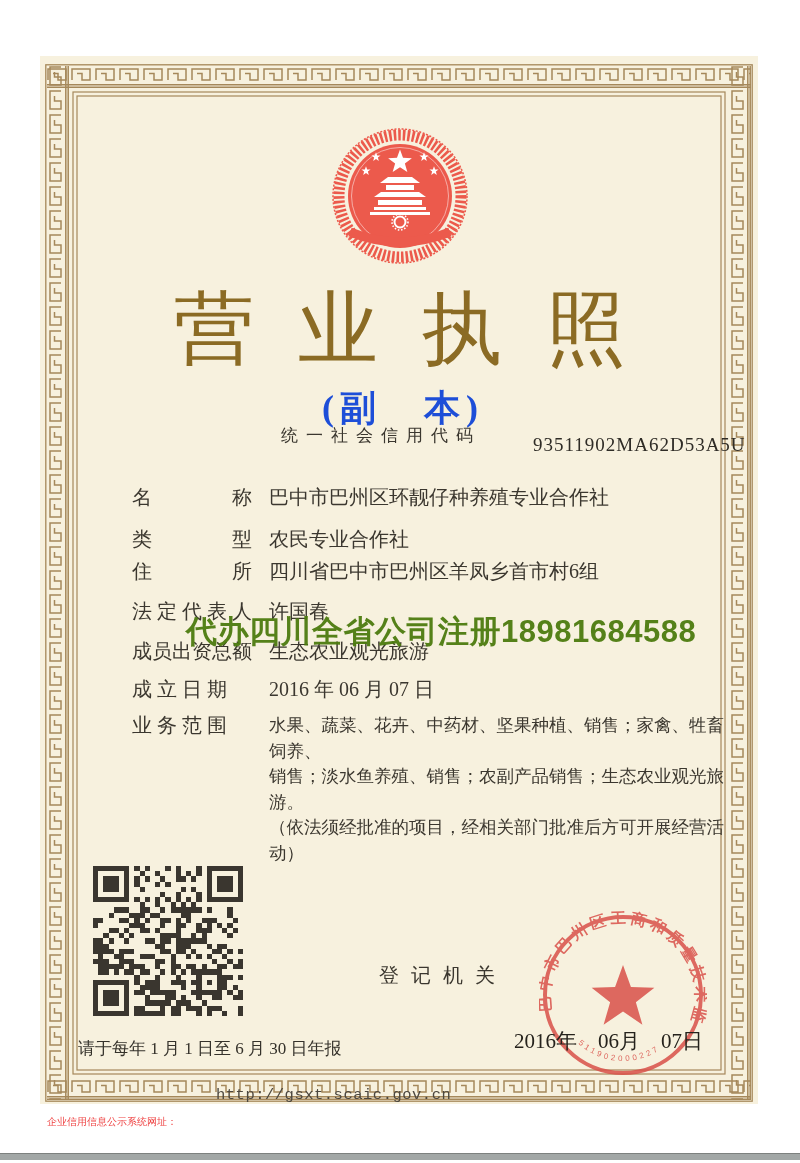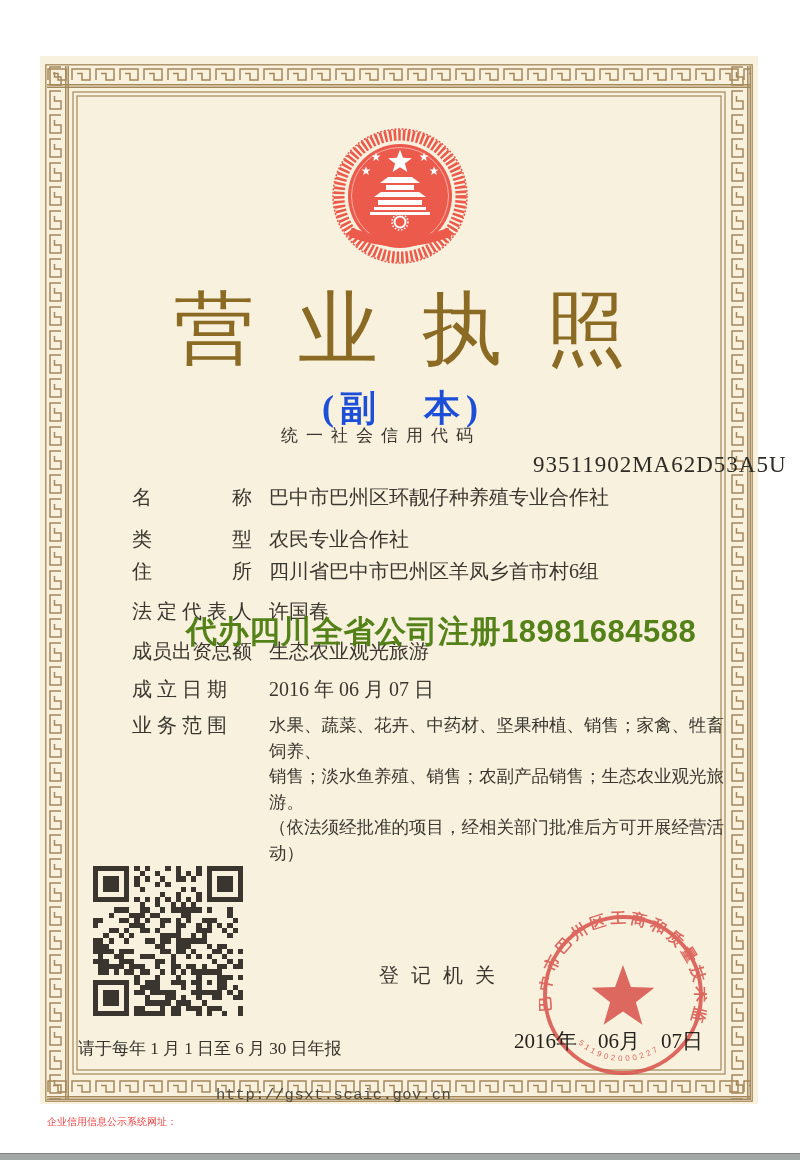--- a/index.html
+++ b/index.html
@@ -6,21 +6,21 @@
   .page{position:relative;width:800px;height:1163px;background:#ffffff;overflow:hidden;
         font-family:"Liberation Serif", serif;color:#3b372f;}
   .paper{position:absolute;left:40px;top:56px;width:718px;height:1048px;background:#f7f1de;}
   .frame{position:absolute;left:45px;top:64px;}
   .emblem{position:absolute;left:316px;top:126px;}
   .title{position:absolute;left:0;right:0;top:276px;text-align:center;font-size:80px;font-weight:normal;
          color:#8b6b24;letter-spacing:0.55em;text-indent:0.55em;white-space:nowrap;}
   .subtitle{position:absolute;left:0;right:0;top:384px;text-align:center;font-size:36px;font-weight:bold;
          color:#1d4ed8;letter-spacing:6px;text-indent:6px;}
   .code-label{position:absolute;left:281px;top:424px;font-size:17px;letter-spacing:8px;color:#3b372f;white-space:nowrap;}
-  .code-value{position:absolute;left:533px;top:452px;font-size:23px;letter-spacing:1px;color:#2f2c26;white-space:nowrap;}
+  .code-value{position:absolute;left:533px;top:434px;font-size:19px;letter-spacing:1px;color:#2f2c26;white-space:nowrap;}
   .fields{position:absolute;left:132px;top:0;width:600px;}
   .row{position:absolute;left:0;width:600px;font-size:20px;color:#3b372f;}
   .row .lbl{position:absolute;left:0;white-space:nowrap;}
   .row .val{position:absolute;left:137px;white-space:nowrap;}
   .row-1{top:484px}.row-2{top:526px}.row-3{top:558px}.row-4{top:598px}
   .row-5{top:638px}.row-6{top:676px}.row-7{top:712px}
   .row-7 .val{white-space:pre-line;width:462px;font-size:17.5px;line-height:25.5px;top:1px;}
   .watermark{position:absolute;left:186px;top:611px;font-size:31px;font-weight:bold;color:#4d7c0f;
          font-family:"Liberation Sans", sans-serif;letter-spacing:0.5px;white-space:nowrap;opacity:.95;text-align:center;}
   .qr{position:absolute;left:93px;top:866px;}

